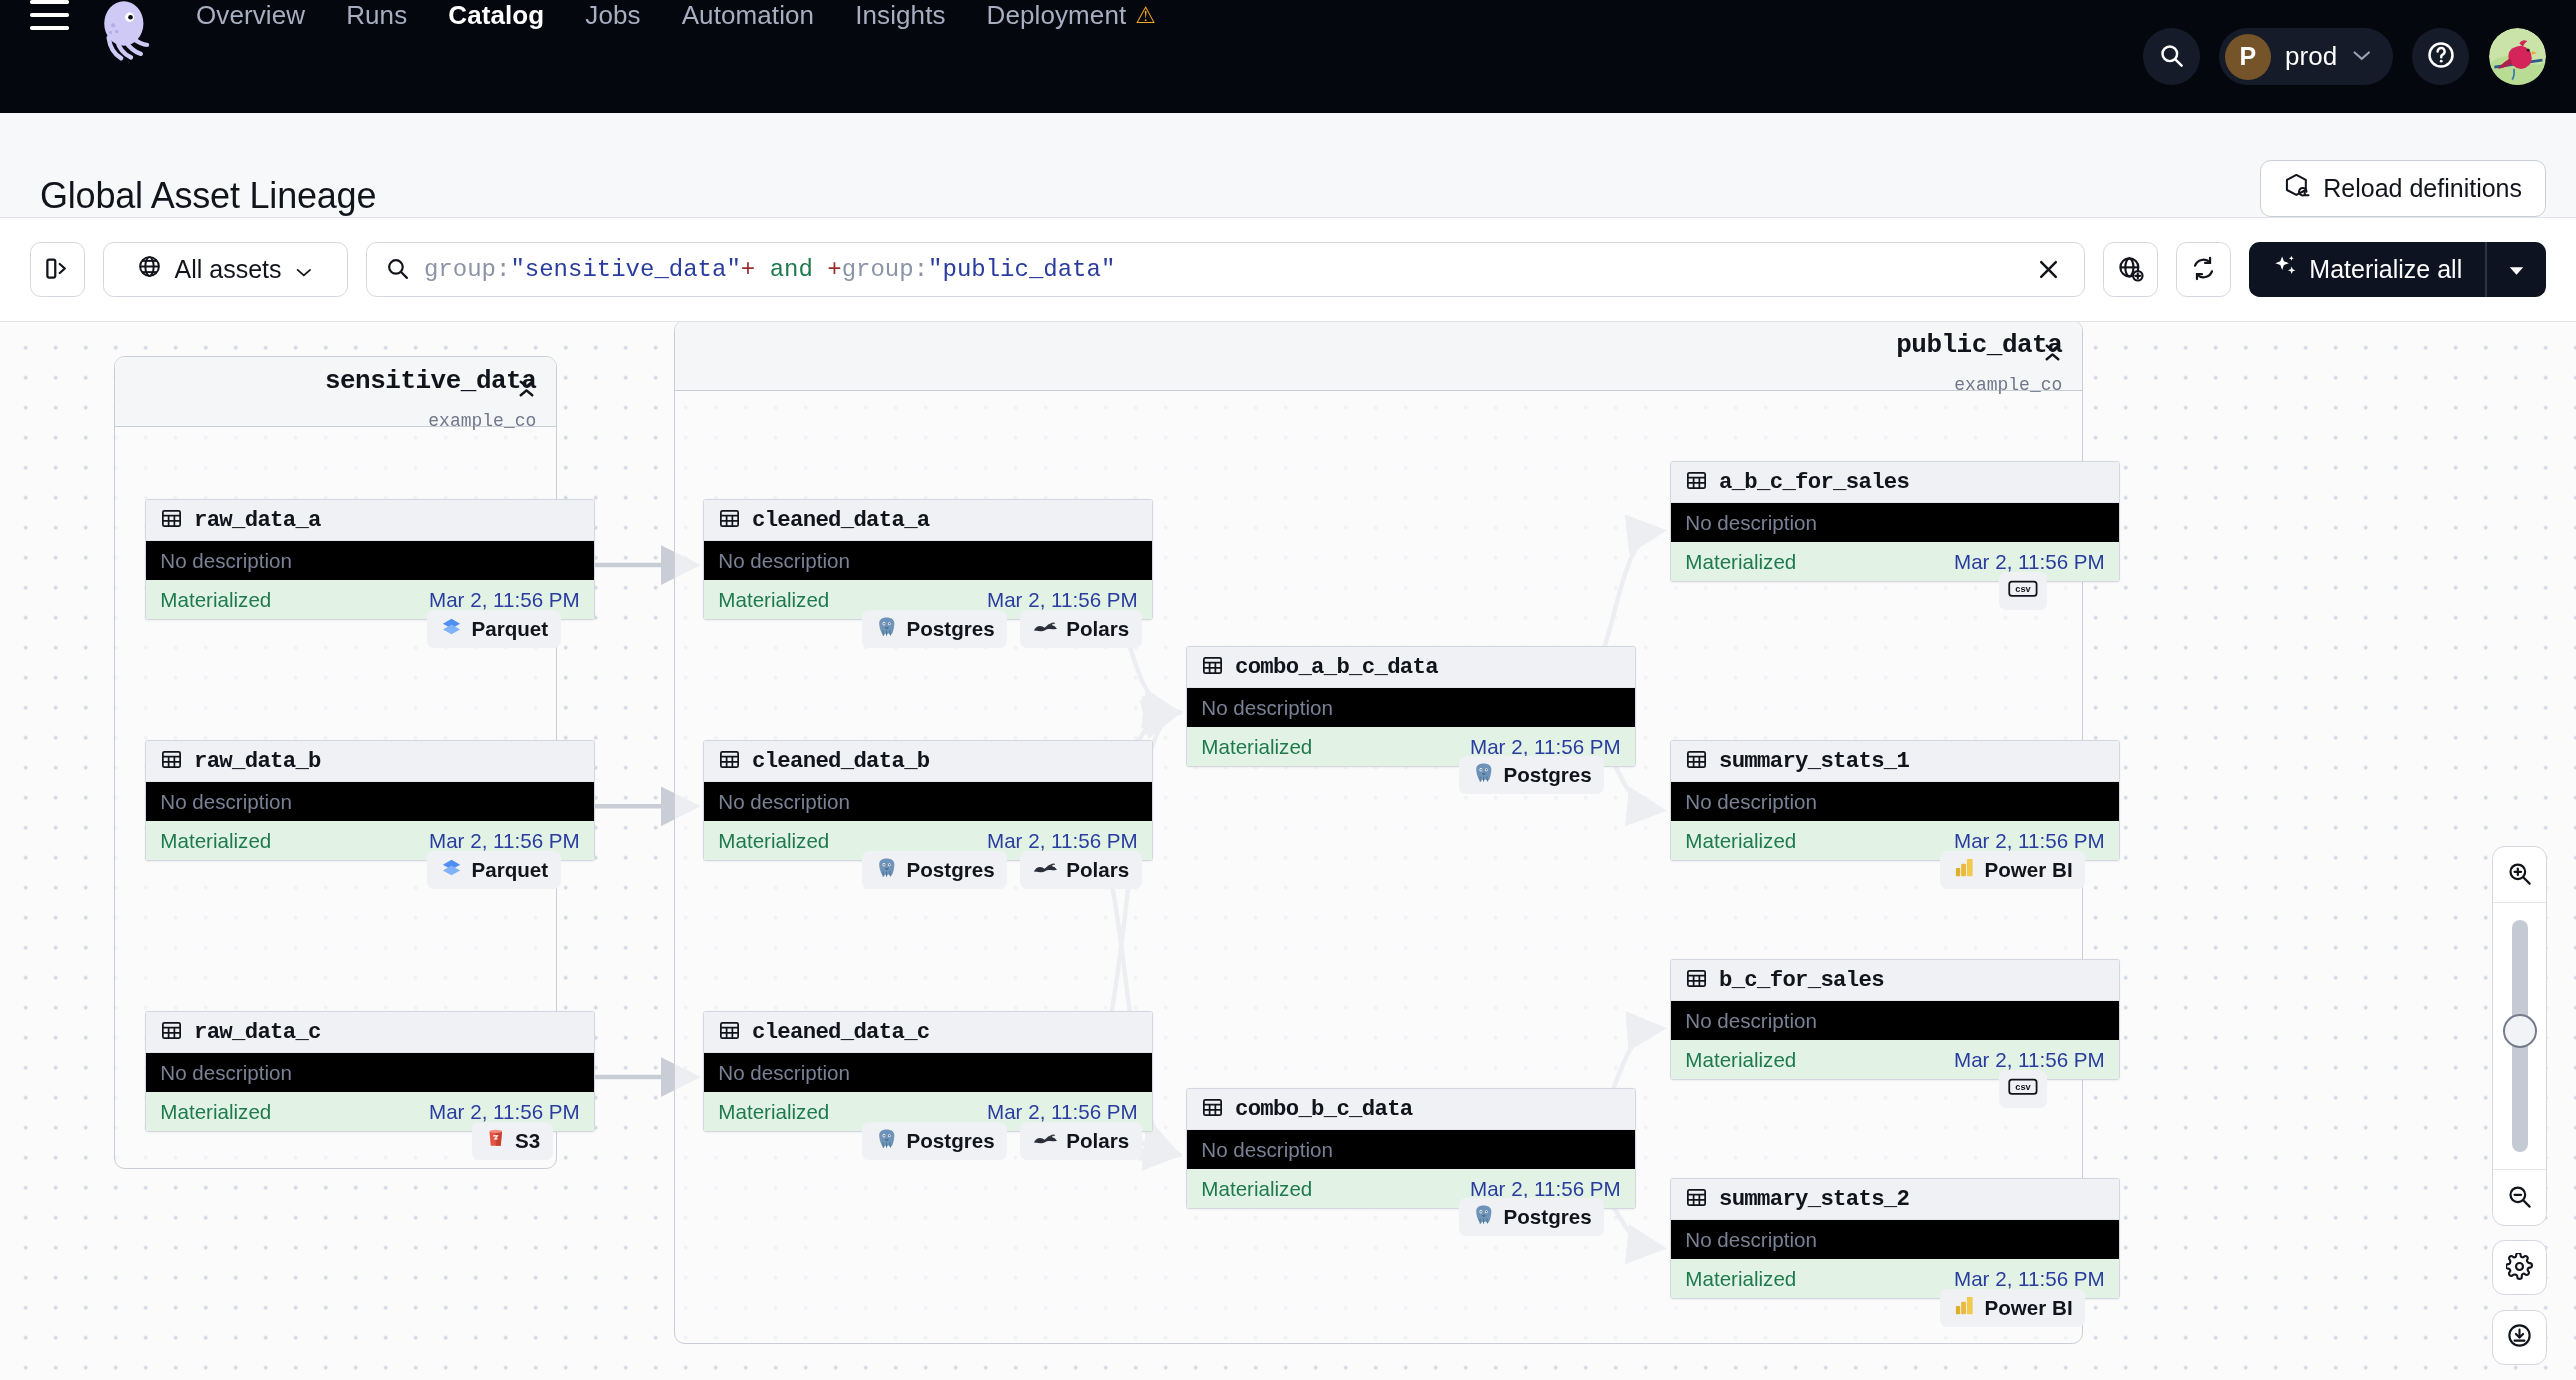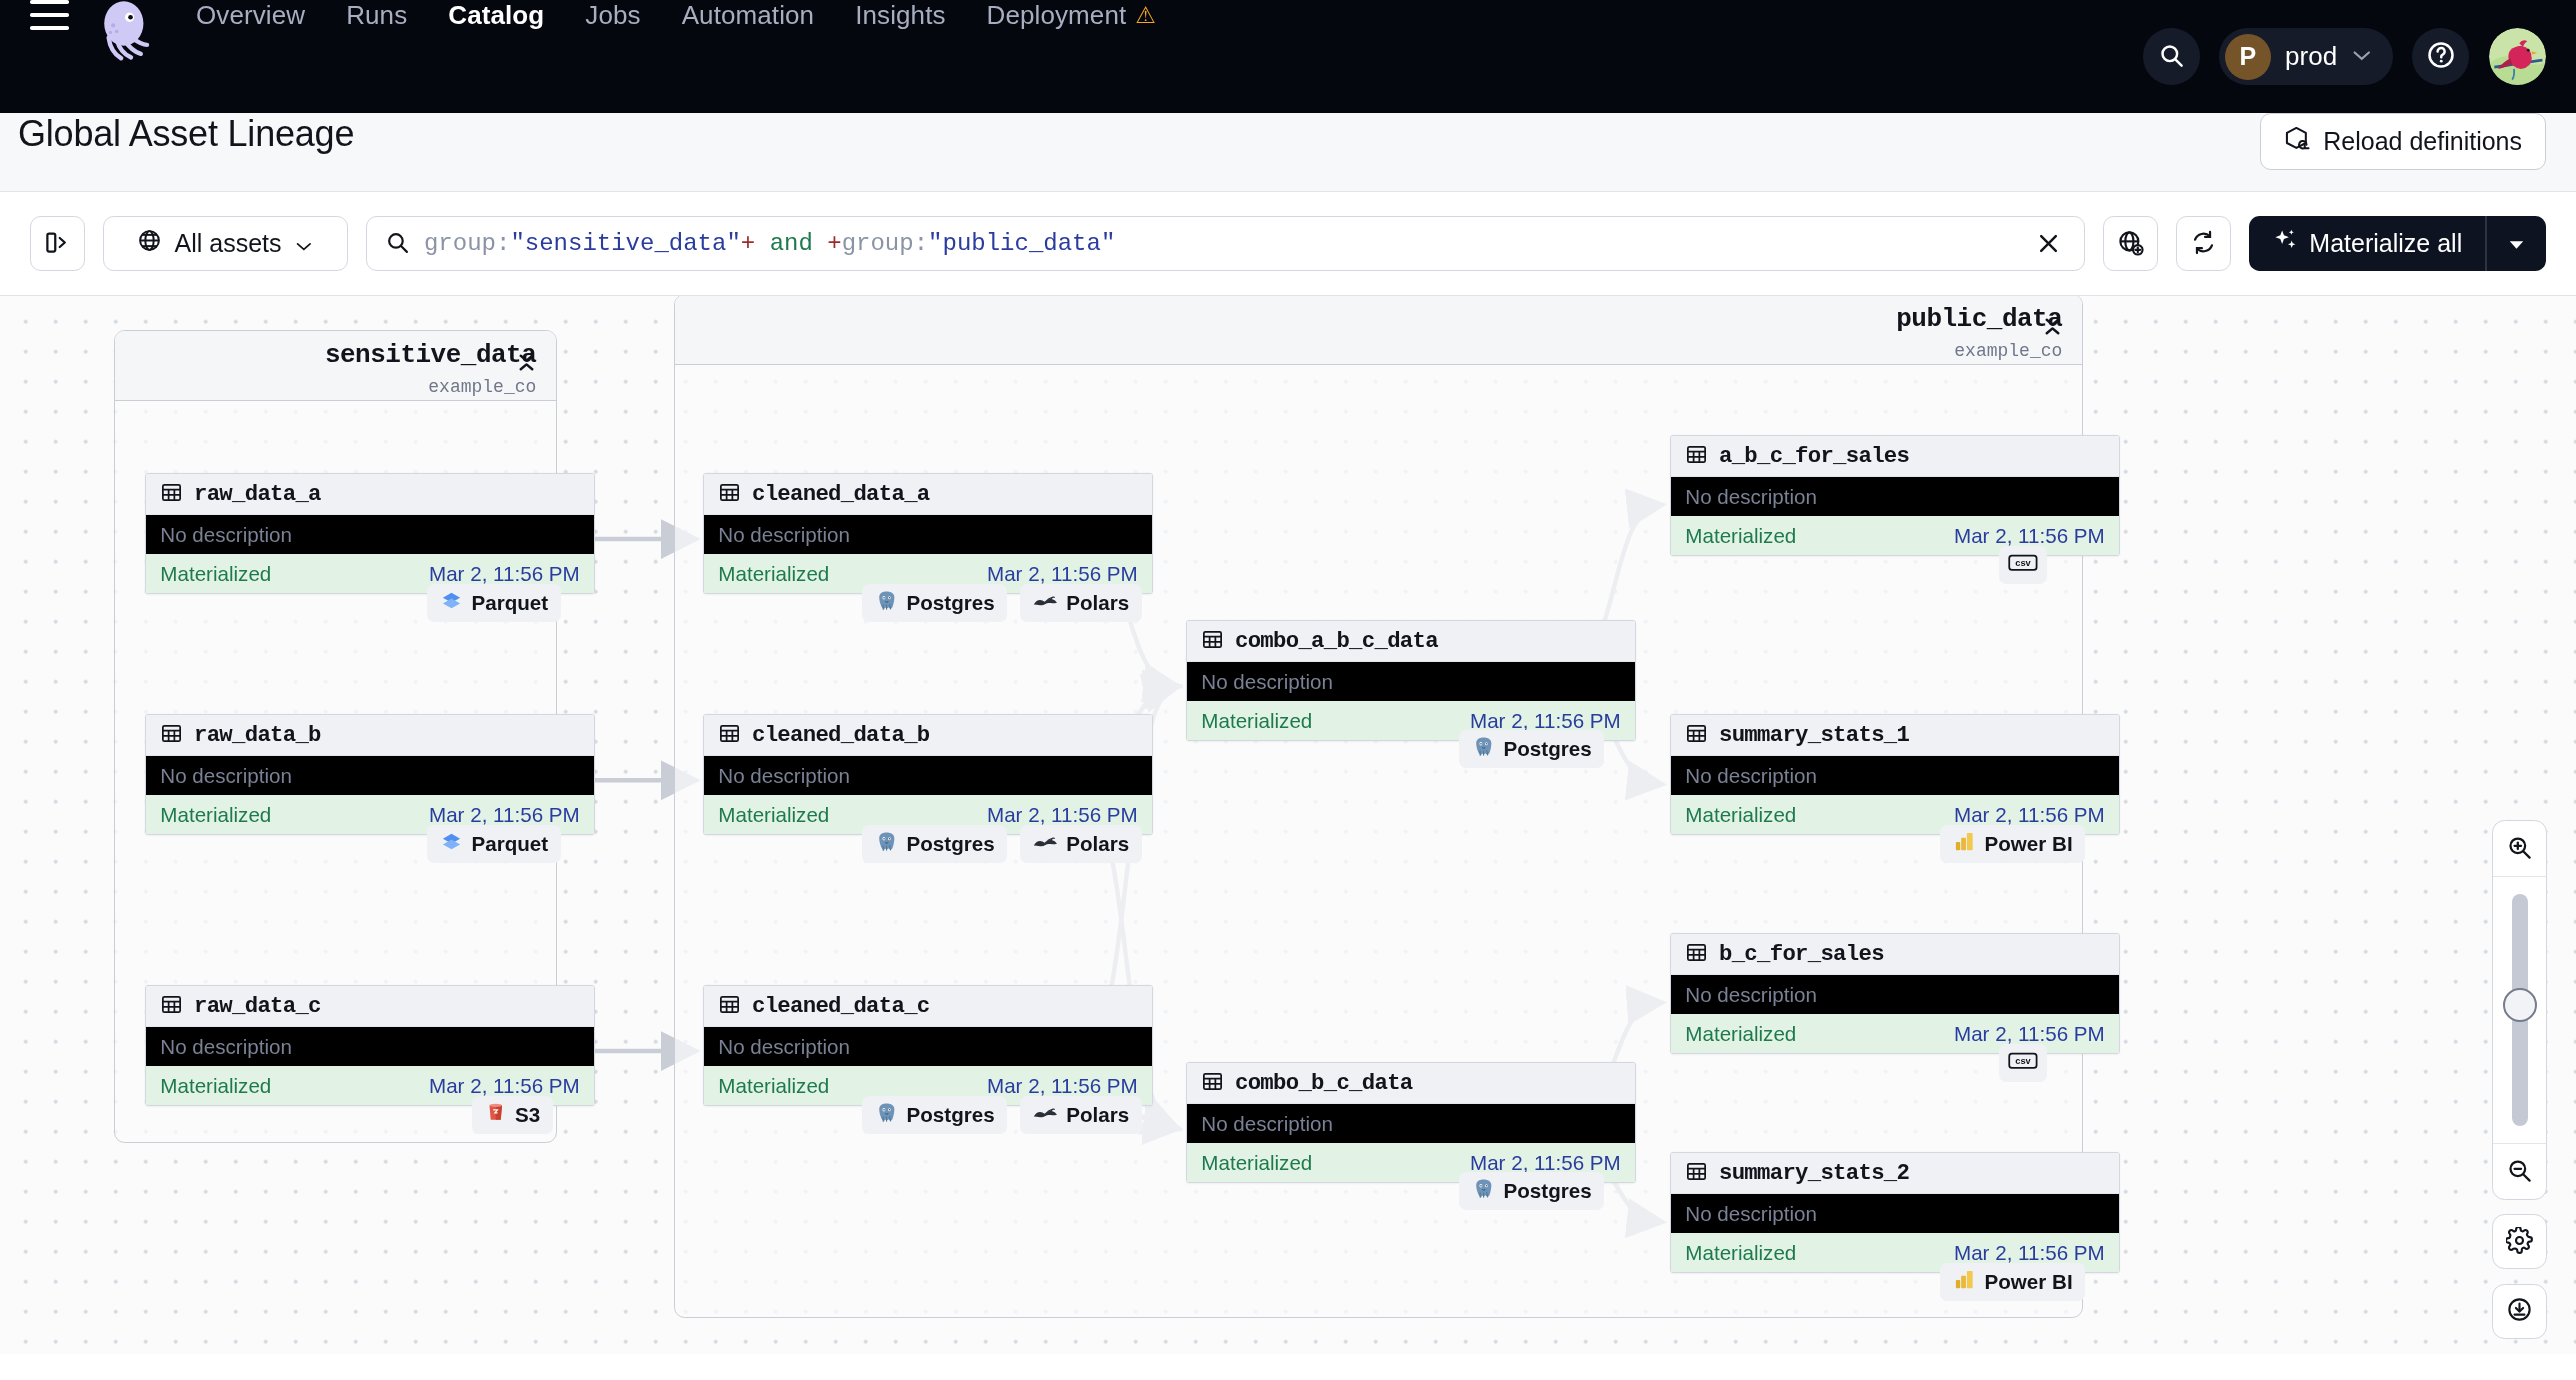--- a/index.html
+++ b/index.html
@@ -27,23 +27,23 @@
   .warnicon { color:#F5A623; font-size: 23px; margin-left: 9px; }
   .nav-right { position:absolute; right: 30px; top:0; height:100%; display:flex; align-items:center; gap: 19.7px;}
   .circbtn { width:57px;height:57px;border-radius:50%;background:#161B29;display:flex;align-items:center;justify-content:center;cursor:pointer;}
   .prodpill { height:57px;border-radius:29px;background:#161B29;display:flex;align-items:center;padding:0 19.7px 0 5.4px;gap:14.3px;cursor:pointer;}
   .prodav { width:46px;height:46px;border-radius:50%;background:#76542A;color:#fff;display:flex;align-items:center;justify-content:center;font-size:25px;font-weight:600;}
   .prodname { color:#fff;font-size:26px;}
   .avatar { width:57px;height:57px;border-radius:50%;overflow:hidden;cursor:pointer;}
 
   
   #pageheader {
-    height: 79px; background:#F7F8FA;
+    height: 105px; background:#F7F8FA;
     border-bottom: 1.8px solid #E0E3E8;
-    display:flex;align-items:flex-start;padding:0 18px;position:relative;
+    display:flex;align-items:flex-end;padding:0 40px;position:relative;
   }
   #pagetitle { font-size: 36px; color:#12141C; letter-spacing:-0.2px;}
   .reloadbtn {
     position:absolute;right:30px;
     height:57px;border:1.8px solid #C9CDD6;border-radius:10.7px;background:#fff;
     display:flex;align-items:center;gap:12.5px;padding:0 23px;cursor:pointer;font-size:25px;color:#12141C;
   }
 
   
   #toolbar {
@@ -77,21 +77,21 @@
 
   .groupbox {
     position:absolute;border:1.8px solid #C9CDD6;border-radius:10.7px;
     background:rgba(251,251,252,0.72);
   }
   .groupbox > .ghead {
     height:70px;background:#F5F6F8;border-bottom:1.8px solid #C9CDD6;border-radius:9px 9px 0 0;
     padding:9px 19.7px 0 19.7px;position:relative;text-align:right;
   }
   .gname{font-family:"Liberation Mono",monospace;font-size:26px;font-weight:700;color:#12141C;letter-spacing:-0.5px;}
-  .gsub{font-family:"Liberation Mono",monospace;font-size:18px;color:#70778A;margin-top:7px;}
+  .gsub{font-family:"Liberation Mono",monospace;font-size:18px;color:#70778A;margin-top:15px;}
   .gcollapse{position:absolute;right:18px;top:19.7px;cursor:pointer;display:flex;flex-direction:column;align-items:center;gap:1.8px;}
 
   .node {
     position:absolute;width:450px;border:1.8px solid #D3D7DF;border-radius:3px;background:#fff;
     box-shadow:0 0.9px 1.8px rgba(16,22,40,.05);overflow:hidden;cursor:pointer;
   }
   .node .nhead{height:41px;background:#EFF1F4;border-bottom:1.8px solid #E3E6EB;display:flex;align-items:center;gap:10.7px;padding:0 14.3px;}
   .node .nname{font-family:"Liberation Mono",monospace;font-size:22.3px;font-weight:700;color:#12141C;letter-spacing:-0.7px;white-space:nowrap;}
   .node .ndesc{height:39px;display:flex;align-items:center;padding:0 14.3px;font-size:20.6px;color:#7A8195;background:#000000;}
   .node .nstat{height:39px;background:#E2F3E6;display:flex;align-items:center;justify-content:space-between;padding:0 14.3px;}

